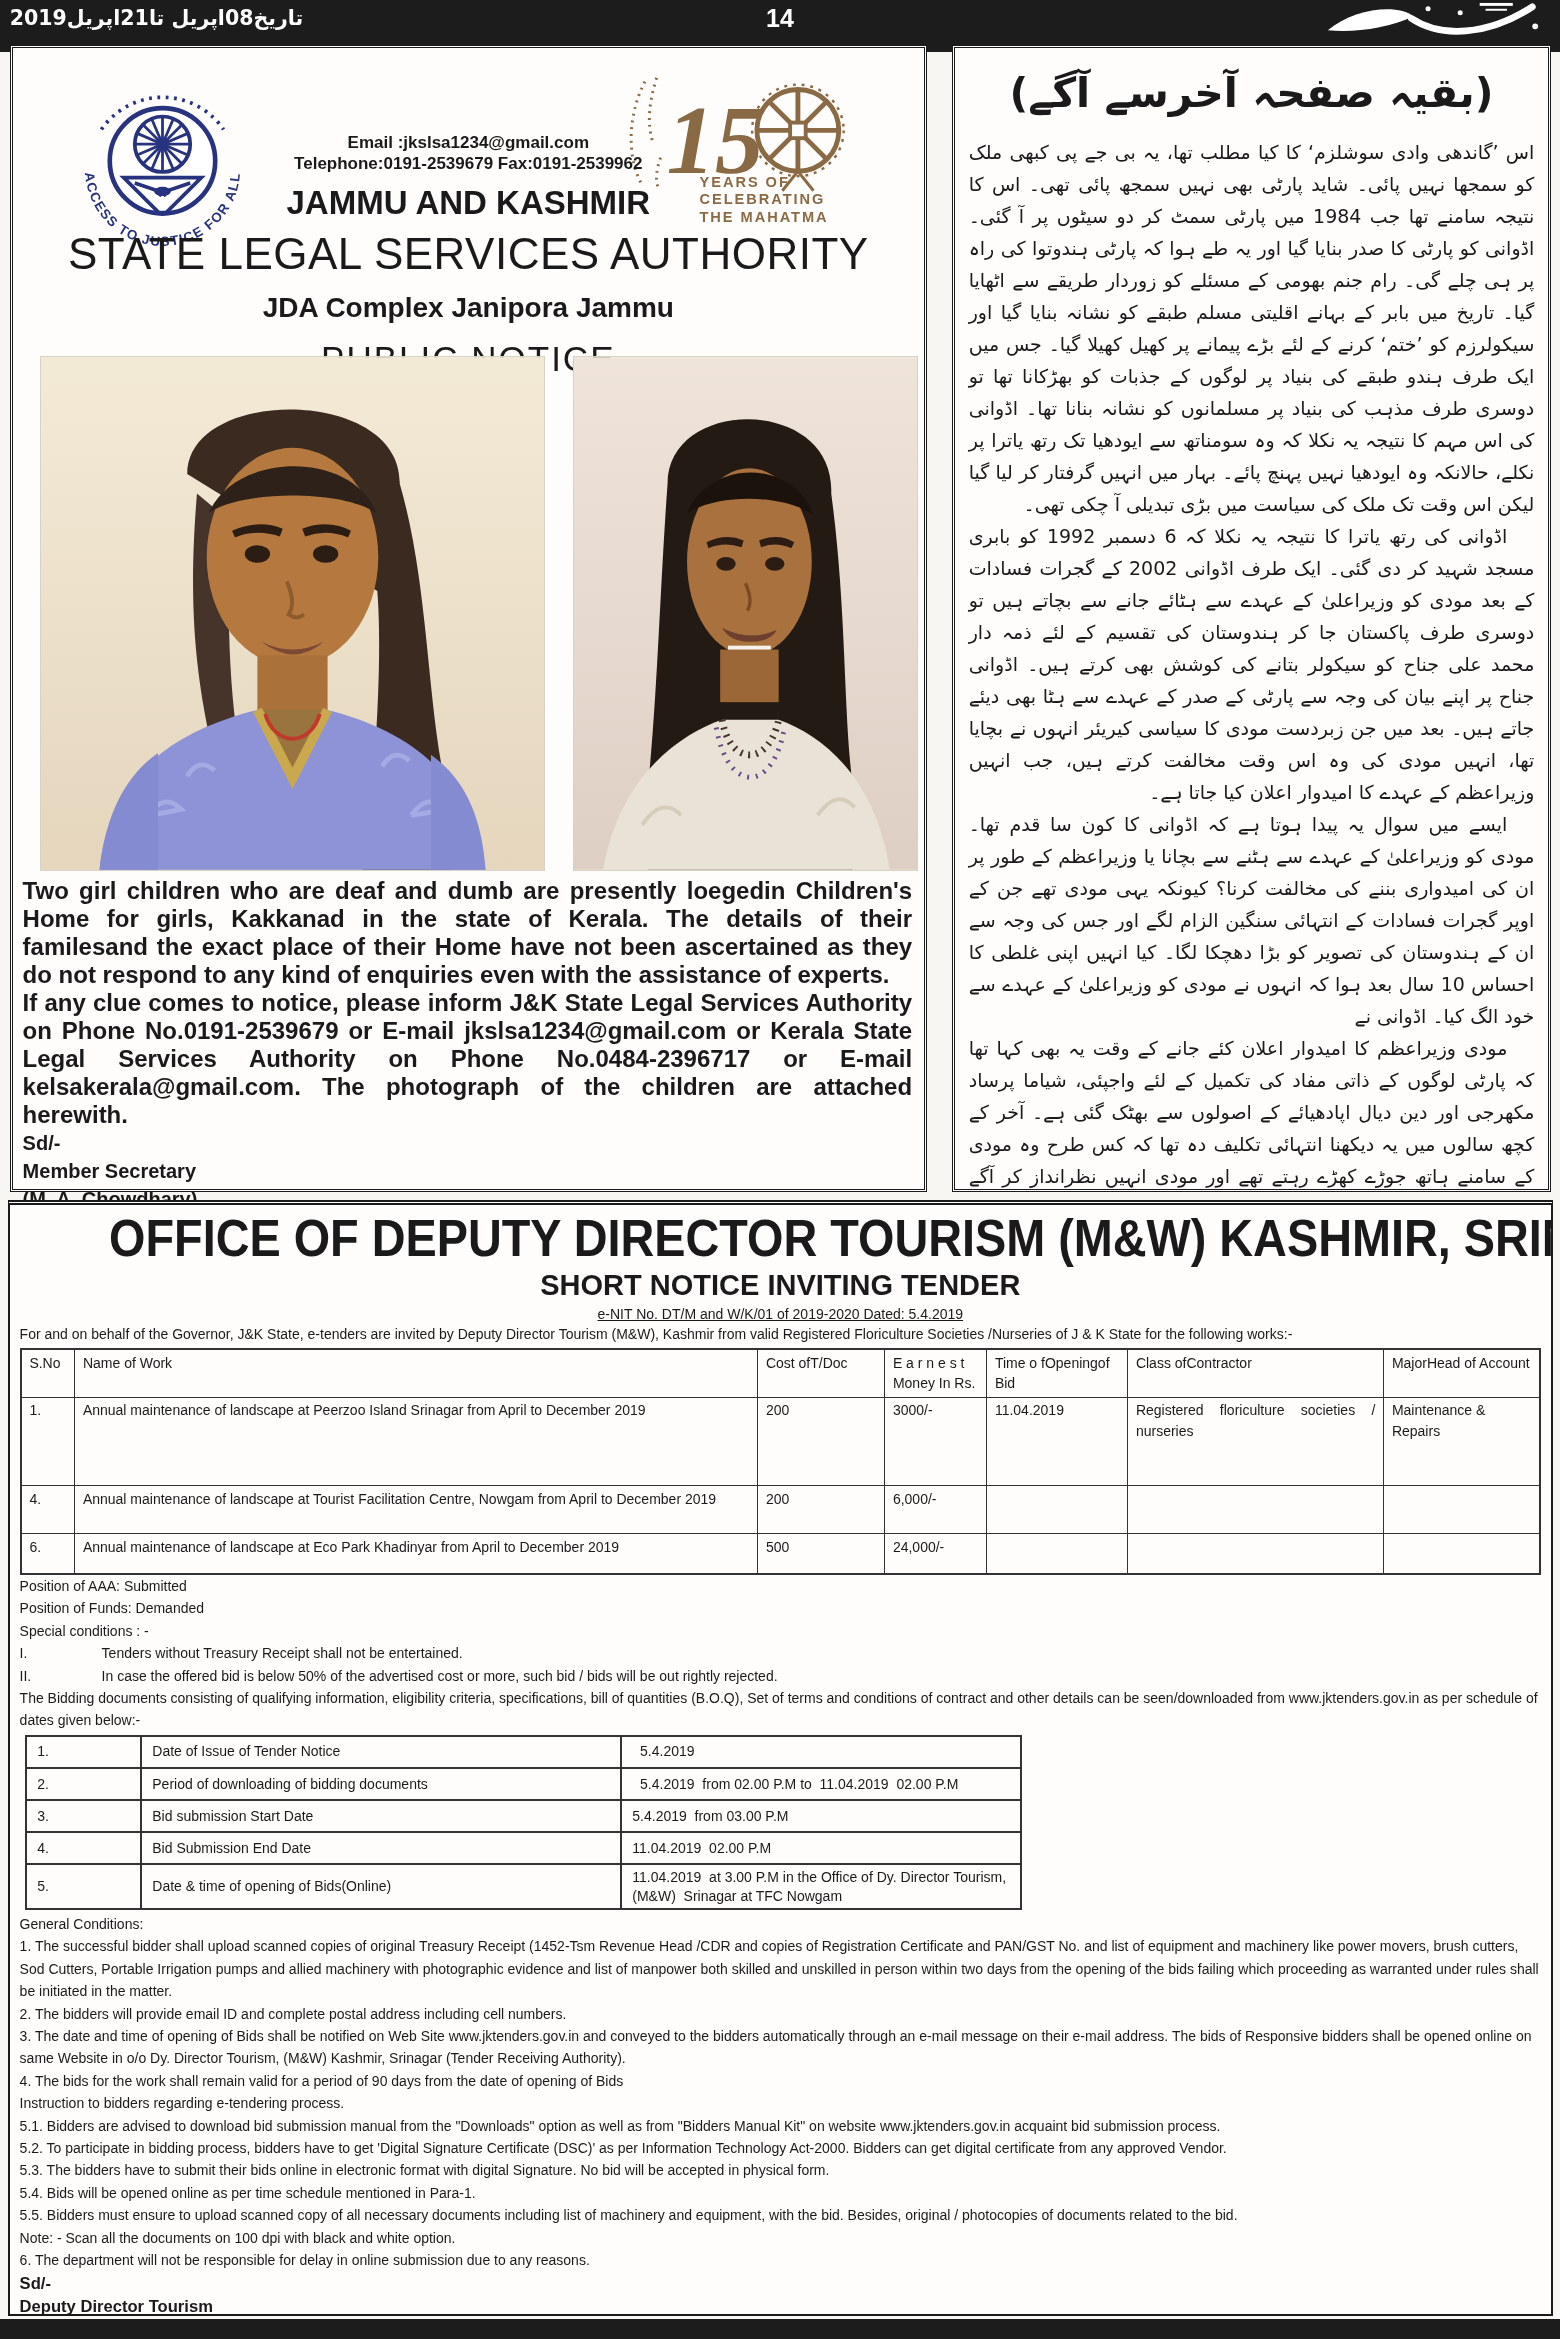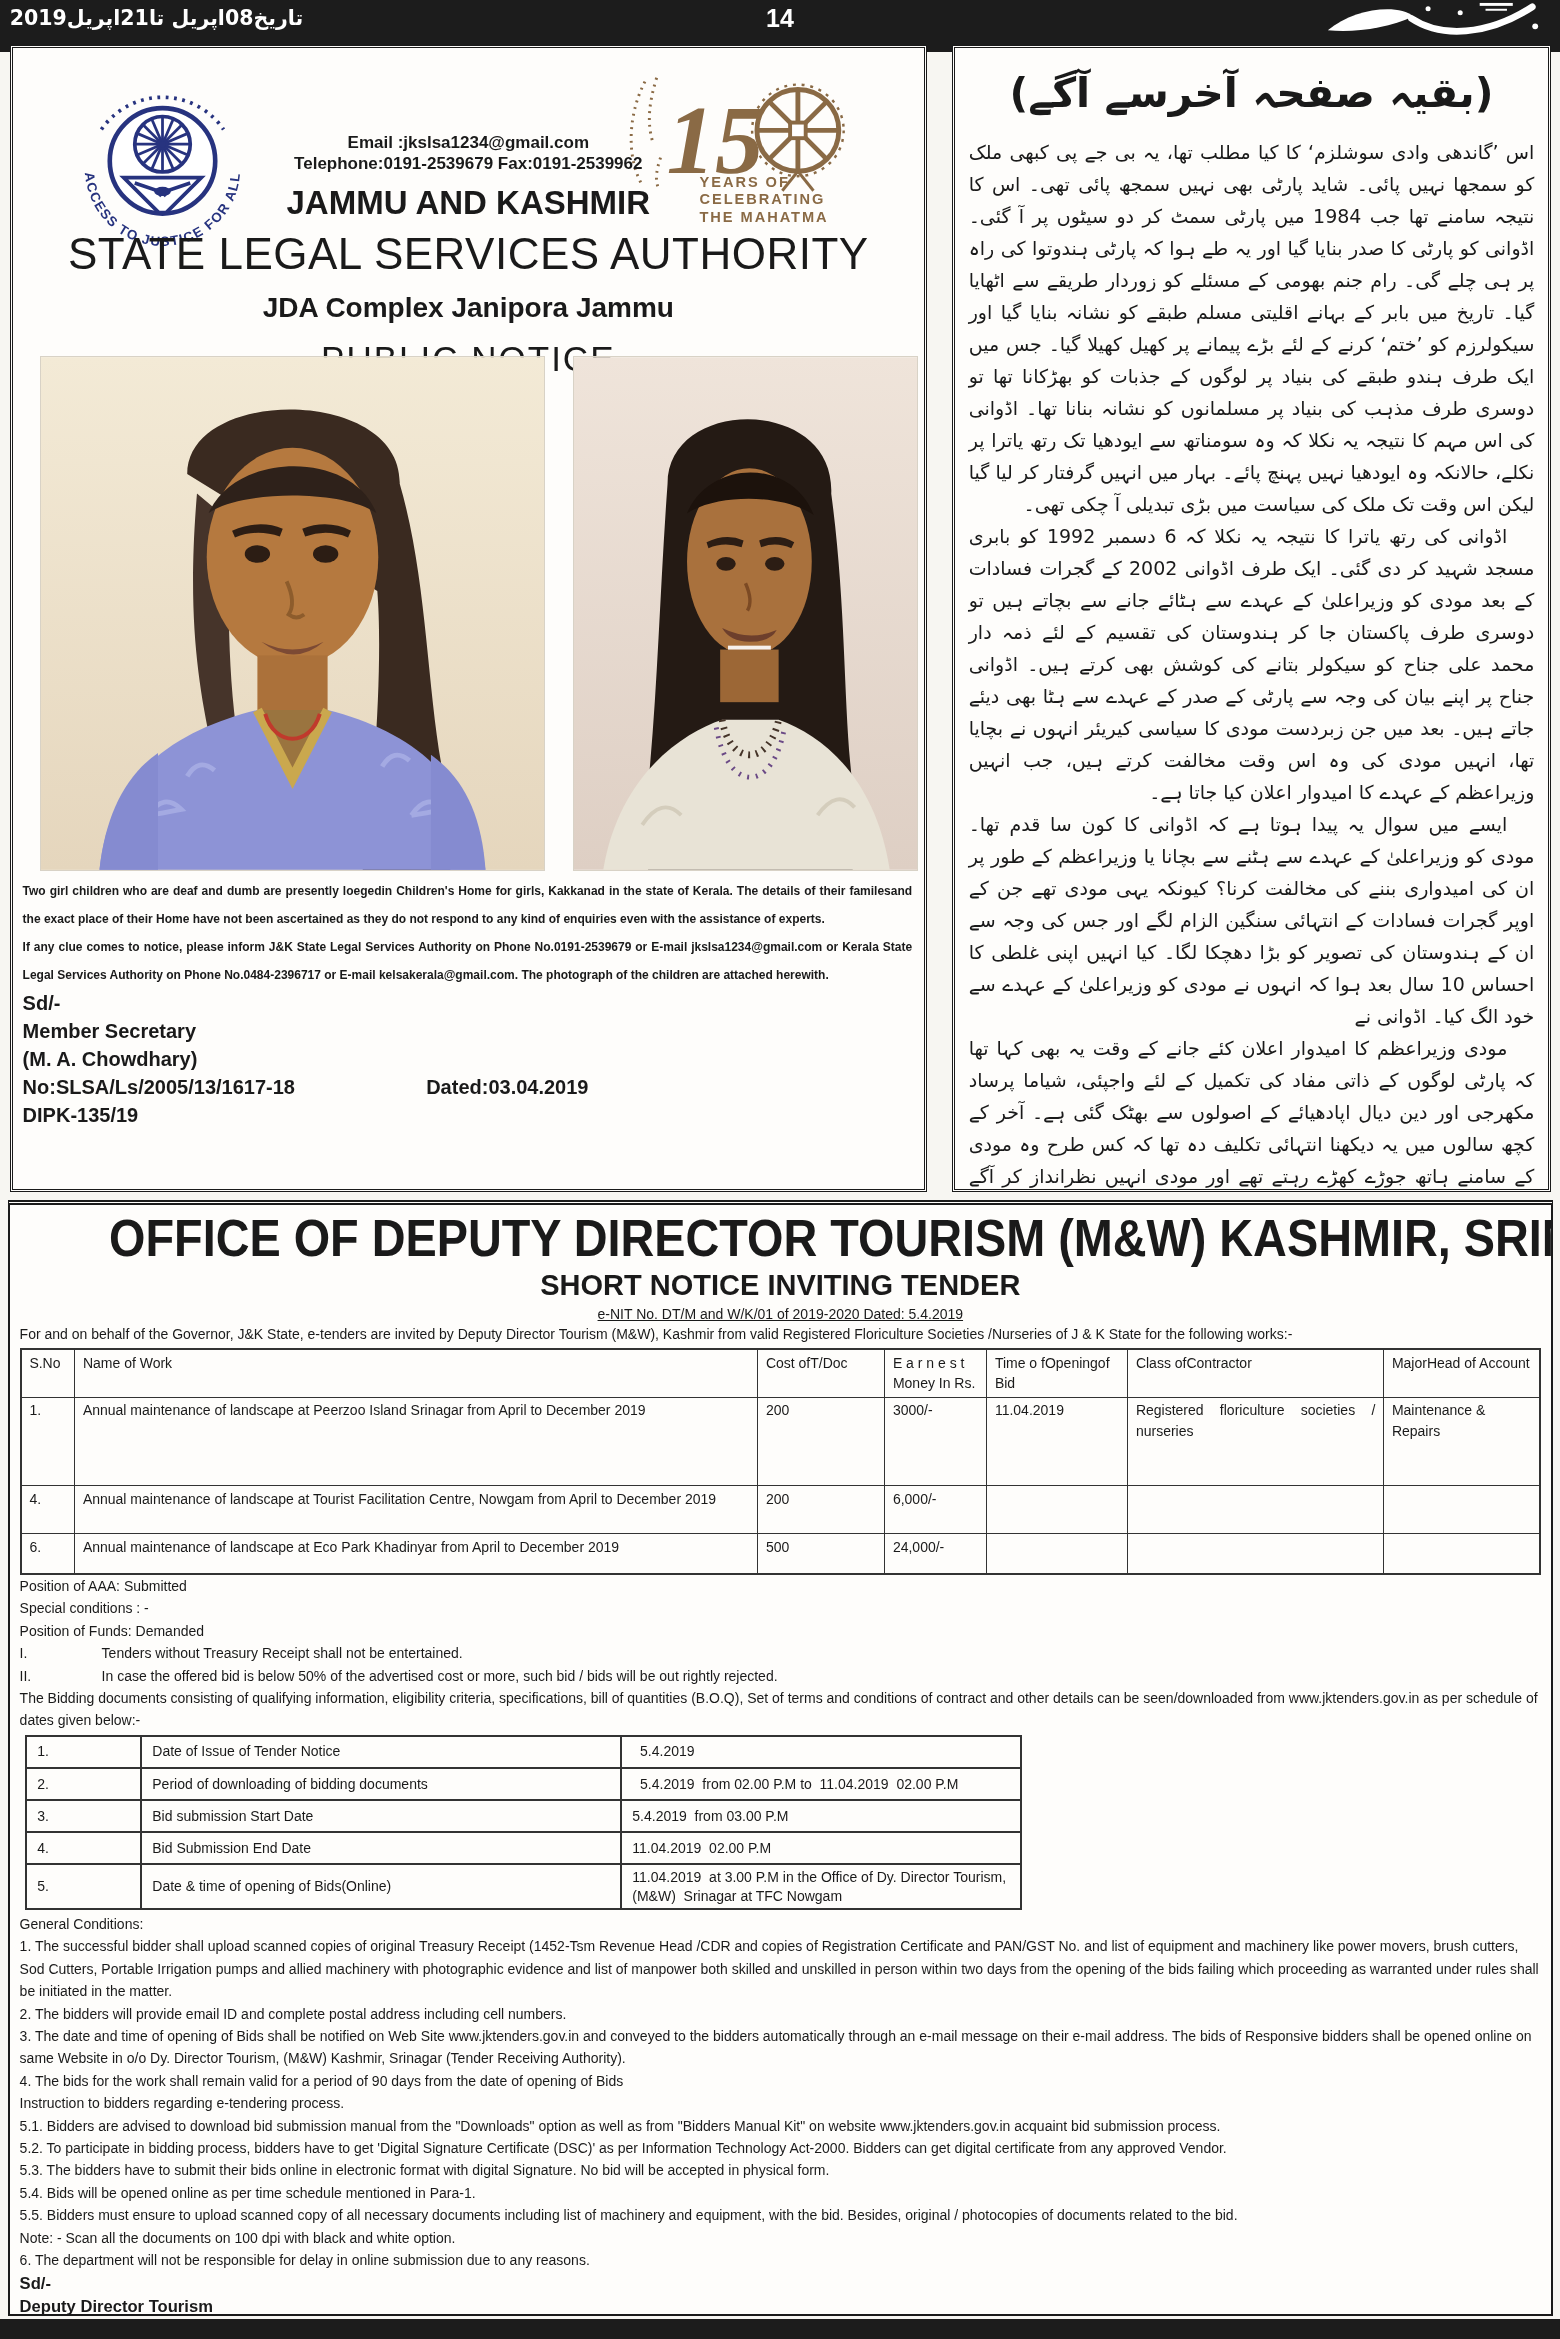--- a/index.html
+++ b/index.html
@@ -21,21 +21,21 @@
   .lhead{position:absolute;left:0;right:0;top:84px;text-align:center;line-height:1.25;}
   .l-email,.l-phone{font-size:17px;font-weight:bold;}
   .l-org1{font-size:33px;font-weight:bold;margin-top:7.8px;}
   .l-org2{font-size:44px;font-weight:normal;letter-spacing:0.5px;margin-top:2px;white-space:nowrap;}
   .l-org3{font-size:28px;font-weight:bold;margin-top:9.8px;}
   .l-pn{font-size:35px;letter-spacing:2px;margin-top:11.7px;}
   .photo{position:absolute;top:308px;border:1px solid #d8d2c6;}
   .photo1{left:27px;}
   .photo2{left:560px;}
   .lbody{position:absolute;left:9.8px;right:11.7px;top:829px;}
-  .lbody .notice-par{font-size:12px;font-weight:bold;line-height:28px;text-align:justify;margin:0;}
+  .lbody .notice-par{font-size:24px;font-weight:bold;line-height:28px;text-align:justify;margin:0;}
   .lsig .li{font-size:20px;font-weight:bold;line-height:28px;}
   .lrefrow{font-size:20px;font-weight:bold;line-height:28px;}
   .lrefrow .refno{display:inline-block;width:398px;}
   
   .u-title{font-family:"DejaVu Sans",sans-serif;font-size:41px;font-weight:bold;text-align:center;direction:rtl;margin-top:15.6px;line-height:59px;}
   .u-text{margin:13.7px 13.7px 0 13.7px;direction:rtl;font-family:"DejaVu Sans",sans-serif;}
   .u-text p{font-size:19px;line-height:32px;text-align:justify;margin:0;}
   .u-text p+p{text-indent:27px;}
   
   .t-headwrap{text-align:center;}
@@ -291,22 +291,22 @@
             <td>24,000/-</td>
             <td></td>
             <td></td>
             <td></td>
           </tr>
         </tbody>
     </table>
 
     <div class="tline-group">
         <div class="tline">Position of AAA: Submitted</div>
+        <div class="tline">Position of Funds:  Demanded</div>
         <div class="tline">Special conditions : -</div>
-        <div class="tline">Position of Funds:  Demanded</div>
       </div>
     <div>
         <div class="tline numline"><span class="num">I.</span><span>Tenders without Treasury Receipt  shall not be entertained.</span></div>
         <div class="tline numline"><span class="num">II.</span><span>In case the offered bid is below 50% of the advertised cost or more, such bid / bids will be out rightly rejected.</span></div>
       </div>
     <div class="bidpara">The Bidding documents consisting of qualifying information, eligibility criteria, specifications, bill of quantities (B.O.Q), Set of terms and conditions of contract and other details can be seen/downloaded from www.jktenders.gov.in as per schedule of dates given below:-</div>
 
     <table class="schedule">
       <colgroup>
           <col style="width:115px">

